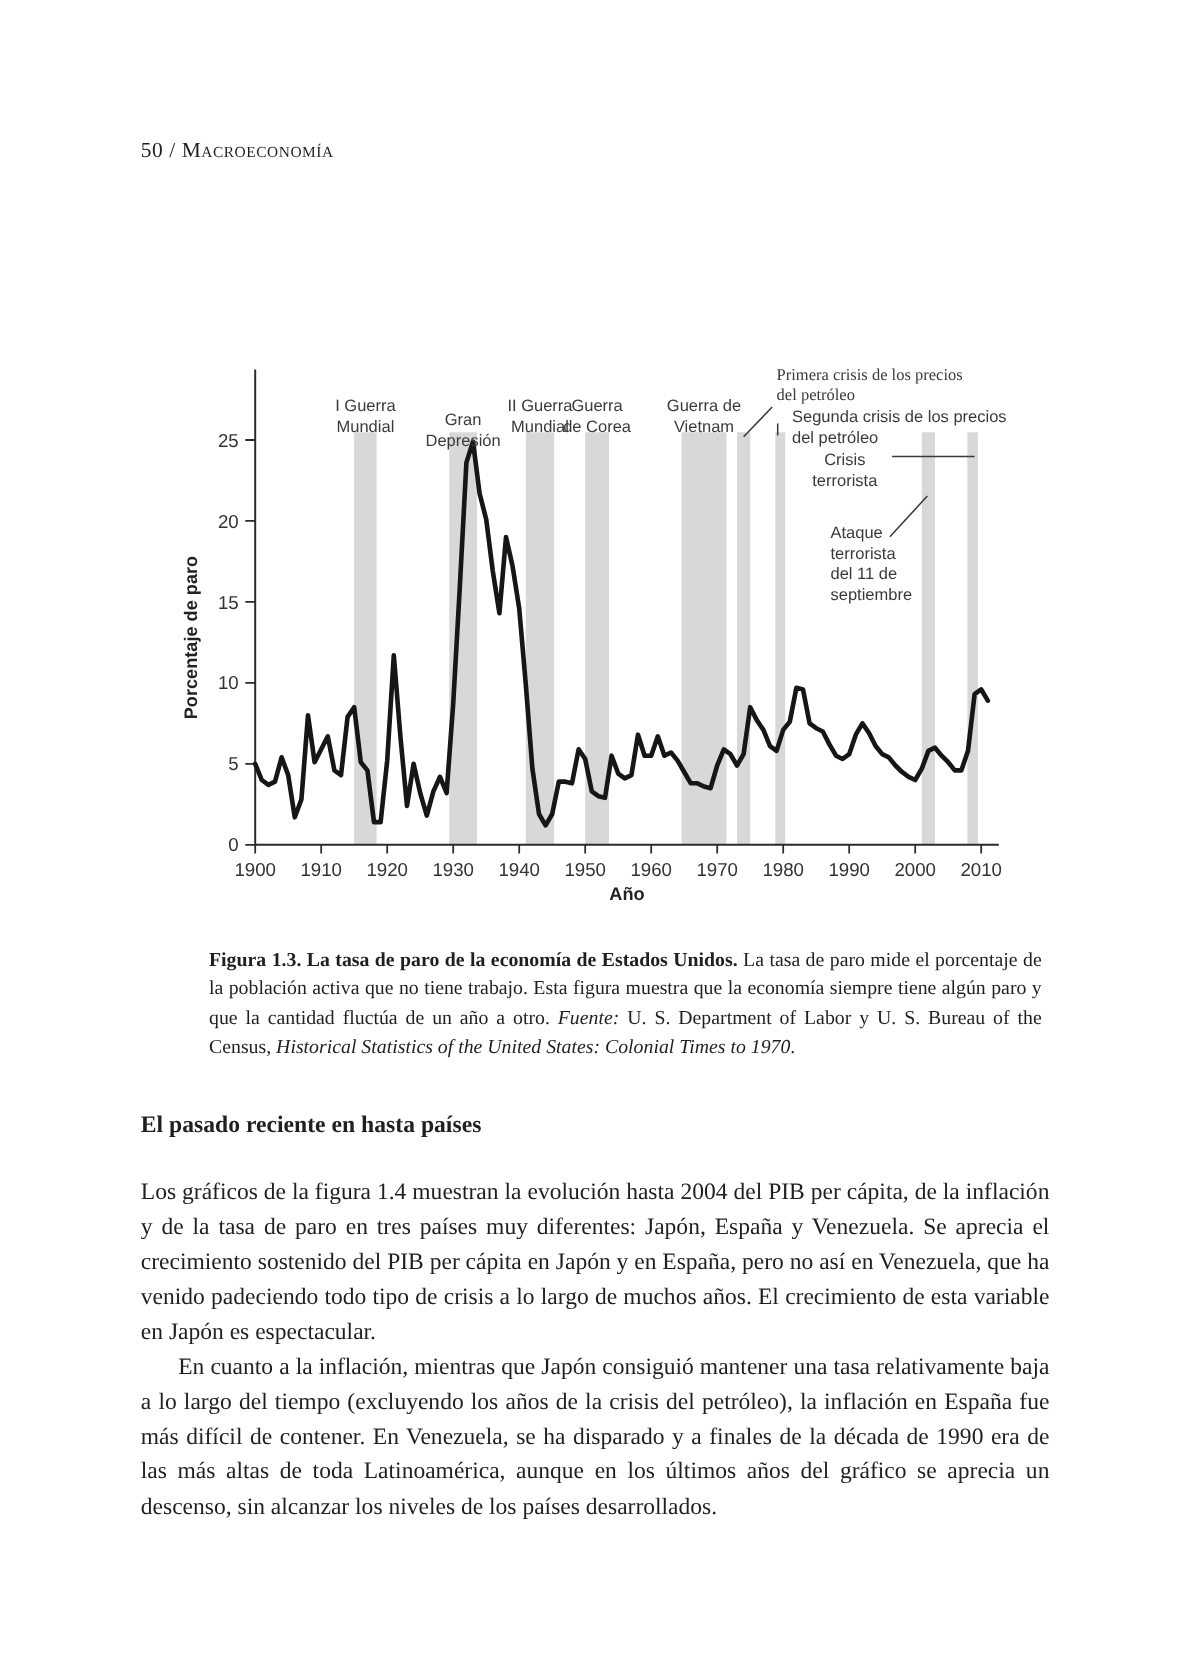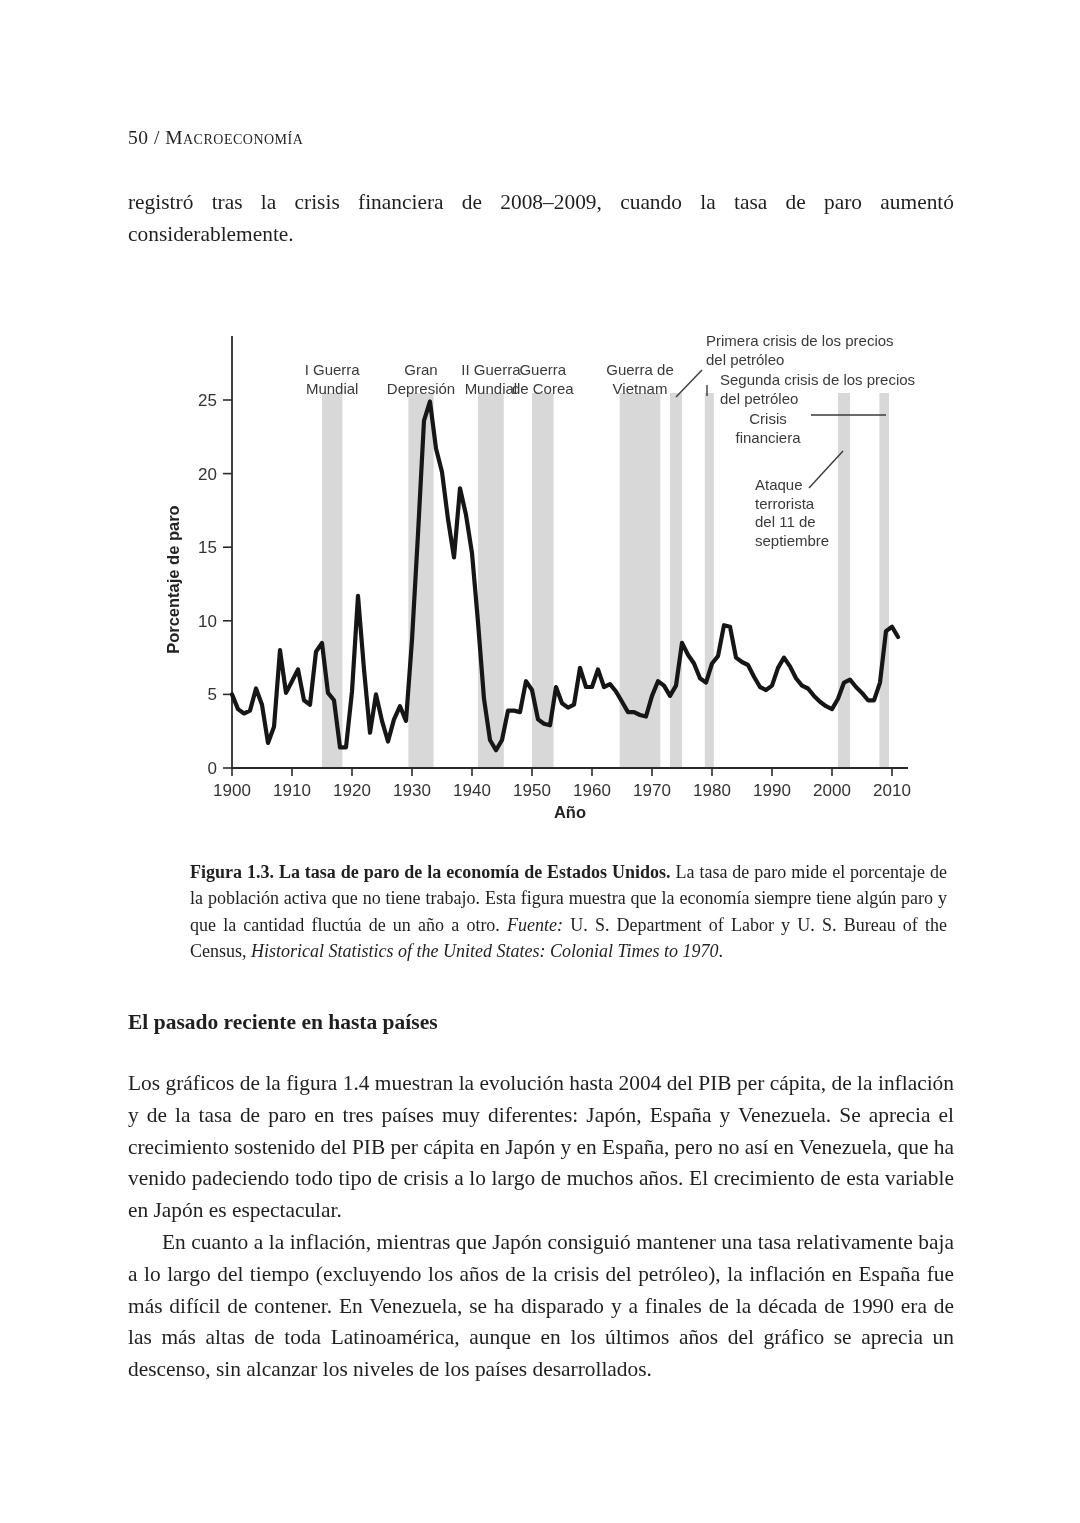--- a/index.html
+++ b/index.html
@@ -14,40 +14,39 @@
   #block-top{top:187px;}
   #block-bottom{top:1068px;}
   .section-heading{position:absolute;left:128px;top:1010px;font-size:21.5px;font-weight:bold;}
 
   
   .chart{position:absolute;left:157px;top:330px;width:805px;height:505px;}
   .chart svg{position:absolute;left:0;top:0;}
   .ann{position:absolute;font-family:"Liberation Sans",sans-serif;font-size:15px;
        line-height:18.5px;color:#3a3a3a;white-space:pre-line;}
   .band-label{top:31px;text-align:center;transform:translateX(-50%);}
-  #ann-oil1{left:549px;top:2px;}
+  #ann-oil1{left:549px;top:2px;font-family:Liberation Serif, serif;}
   #ann-oil2{left:563px;top:41px;}
   #ann-financial{left:572px;top:80px;width:78px;text-align:center;}
   #ann-sep11{left:598px;top:146px;}
 
   
   .caption{position:absolute;left:190px;top:859px;width:757px;font-size:18px;
        line-height:26.3px;text-align:justify;}
   .caption .lead{font-weight:bold;}
   .caption .ital{font-style:italic;}
 </style>
 </head>
 <body>
 
 <div class="page">
 
   <div class="running-head">50 / Macroeconomía</div>
 
   <div class="body-block" id="block-top">
-    <p>registró tras la crisis financiera de 2008–2009, cuando la tasa de paro aumentó considerablemente.</p>
   </div>
 
   <div class="chart" id="chart">
     <svg id="chart-svg" width="805" height="505" viewBox="0 0 805 505">
         <rect x="165" y="63" width="20.400000000000546" height="375" fill="#d8d8d8"></rect>
         <rect x="251.40000000000055" y="63" width="25.19999999999891" height="375" fill="#d8d8d8"></rect>
         <rect x="321" y="63" width="25.799999999999727" height="375" fill="#d8d8d8"></rect>
         <rect x="375" y="63" width="21.599999999999454" height="375" fill="#d8d8d8"></rect>
         <rect x="462.59999999999945" y="63" width="40.80000000000109" height="375" fill="#d8d8d8"></rect>
         <rect x="513" y="63" width="12" height="375" fill="#d8d8d8"></rect>
@@ -96,35 +95,35 @@
         <text x="413" y="488" text-anchor="middle" fill="#222" font-family="&quot;Liberation Sans&quot;,sans-serif" font-size="16.5px" font-weight="bold">Año</text>
         <polyline points="75.0,364.4 81.0,379.1 87.0,383.5 93.0,380.6 99.0,358.5 105.0,374.7 111.0,413.0 117.0,396.8 123.0,320.2 129.0,362.9 135.0,351.2 141.0,339.4 147.0,370.3 153.0,374.7 159.0,321.7 165.0,312.9 171.0,362.9 177.0,370.3 183.0,417.4 189.0,417.4 195.0,361.5 201.0,265.8 207.0,339.4 213.0,402.7 219.0,364.4 225.0,390.9 231.0,411.5 237.0,389.4 243.0,376.2 249.0,390.9 255.0,309.9 261.0,204.0 267.0,90.6 273.0,71.5 279.0,118.6 285.0,142.1 291.0,189.2 297.0,227.5 303.0,158.3 309.0,184.8 315.0,223.1 321.0,292.3 327.0,368.8 333.0,410.0 339.0,420.3 345.0,410.0 351.0,380.6 357.0,380.6 363.0,382.1 369.0,351.2 375.0,360.0 381.0,389.4 387.0,393.8 393.0,395.3 399.0,357.0 405.0,373.2 411.0,377.6 417.0,374.7 423.0,337.9 429.0,357.0 435.0,357.0 441.0,339.4 447.0,357.0 453.0,354.1 459.0,361.5 465.0,371.8 471.0,382.1 477.0,382.1 483.0,385.0 489.0,386.5 495.0,365.9 501.0,351.2 507.0,355.6 513.0,365.9 519.0,355.6 525.0,312.9 531.0,324.7 537.0,333.5 543.0,348.2 549.0,352.6 555.0,333.5 561.0,326.1 567.0,295.2 573.0,296.7 579.0,327.6 585.0,332.0 591.0,335.0 597.0,346.7 603.0,357.0 609.0,360.0 615.0,355.6 621.0,337.9 627.0,327.6 633.0,336.4 639.0,348.2 645.0,355.6 651.0,358.5 657.0,365.9 663.0,371.8 669.0,376.2 675.0,379.1 681.0,368.8 687.0,352.6 693.0,349.7 699.0,357.0 705.0,362.9 711.0,370.3 717.0,370.3 723.0,352.6 729.0,301.1 735.0,296.7 741.0,307.0" fill="none" stroke="#161616" stroke-width="4.2" stroke-linejoin="round" stroke-linecap="round"></polyline>
         <line x1="545" y1="40" x2="519" y2="67" stroke="#3a3a3a" stroke-width="1.4"></line>
         <line x1="550" y1="55" x2="550" y2="66" stroke="#3a3a3a" stroke-width="1.4"></line>
         <line x1="654" y1="85" x2="729" y2="85" stroke="#3a3a3a" stroke-width="1.4"></line>
         <line x1="652" y1="158" x2="686" y2="121" stroke="#3a3a3a" stroke-width="1.4"></line>
       </svg>
 
     <div class="ann band-label" style="left: 175.2px;">I Guerra
 Mundial</div>
-    <div class="ann band-label" style="left: 264px;">Gran
+    <div class="ann band-label" style="left: 264px; margin-top: 12px;">Gran
 Depresión</div>
     <div class="ann band-label" style="left: 333.9px;">II Guerra
 Mundial</div>
     <div class="ann band-label" style="left: 385.8px;">Guerra
 de Corea</div>
     <div class="ann band-label" style="left: 483px;">Guerra de
 Vietnam</div>
 
     <div class="ann" id="ann-oil1">Primera crisis de los precios
 del petróleo</div>
     <div class="ann" id="ann-oil2">Segunda crisis de los precios
 del petróleo</div>
     <div class="ann" id="ann-financial">Crisis
-financiera</div>
+terrorista</div>
     <div class="ann" id="ann-sep11">Ataque
 terrorista
 del 11 de
 septiembre</div>
   </div>
 
   <div class="caption">
     <span class="lead">Figura 1.3. La tasa de paro de la economía de Estados Unidos.</span><span> La tasa de paro mide el porcentaje de la población activa que no tiene trabajo. Esta figura muestra que la economía siempre tiene algún paro y que la cantidad fluctúa de un año a otro. </span><span class="ital">Fuente:</span><span> U. S. Department of Labor y U. S. Bureau of the Census, </span><span class="ital">Historical Statistics of the United States: Colonial Times to 1970</span><span>.</span>
   </div>
 

